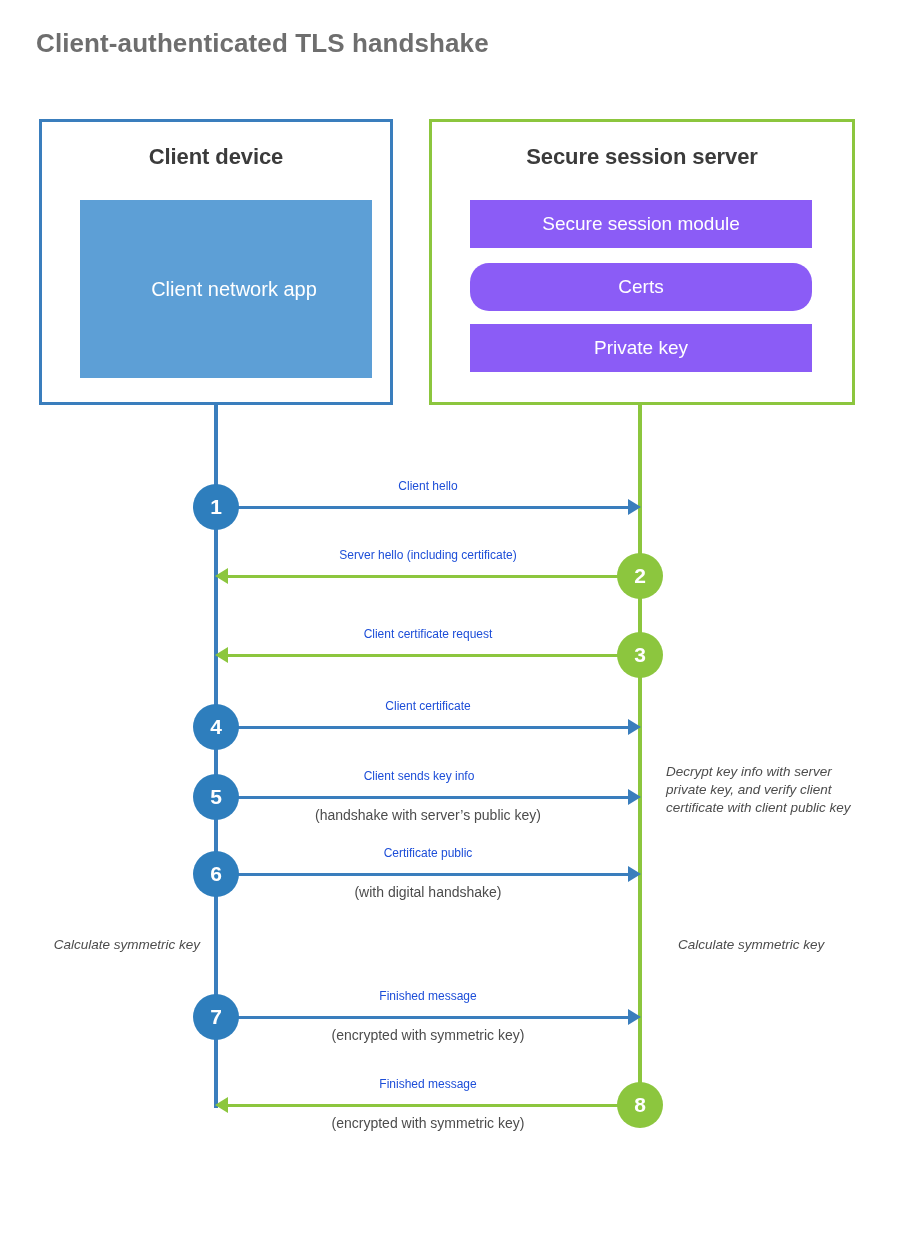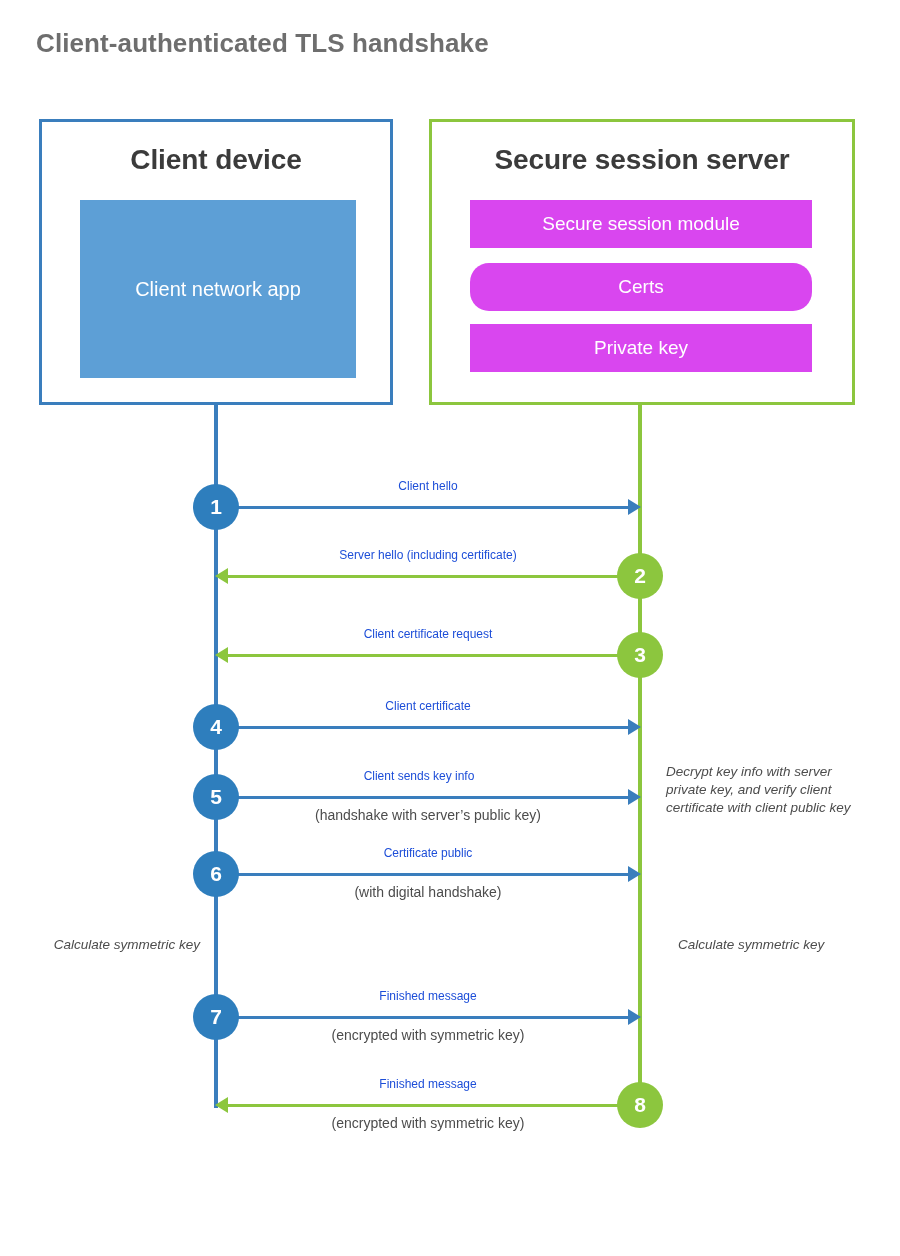--- a/index.html
+++ b/index.html
@@ -43,21 +43,21 @@
   }
   #server-box {
     left: 429px;
     top: 119px;
     width: 426px;
     height: 286px;
     border: 3px solid #8cc63e;
   }
   .participant-title {
     text-align: center;
-    font-size: 28px;
+    font-size: 22px;
     font-weight: bold;
     color: #3b3b3b;
     margin-top: 22px;
     letter-spacing: -0.1px;
   }
 
   
   #client-app-block {
     position: absolute;
     left: 38px;
@@ -65,30 +65,31 @@
     width: 276px;
     height: 178px;
     background: #5d9fd6;
     color: #ffffff;
     font-size: 20px;
     line-height: 28px;
     text-align: center;
     display: flex;
     align-items: center;
     justify-content: center;
+    padding-left: 16px;
   }
   #client-app-block span { display: block; max-width: 200px; }
 
   
   .server-block {
     position: absolute;
     left: 38px;
     width: 342px;
     height: 48px;
-    background: #d946ef;
+    background: #8b5cf6;
     color: #ffffff;
     font-size: 19px;
     text-align: center;
     line-height: 48px;
   }
   #server-block-0 { top: 78px; }
   #server-block-1 { top: 141px; border-radius: 19px; }
   #server-block-2 { top: 202px; }
 
   

